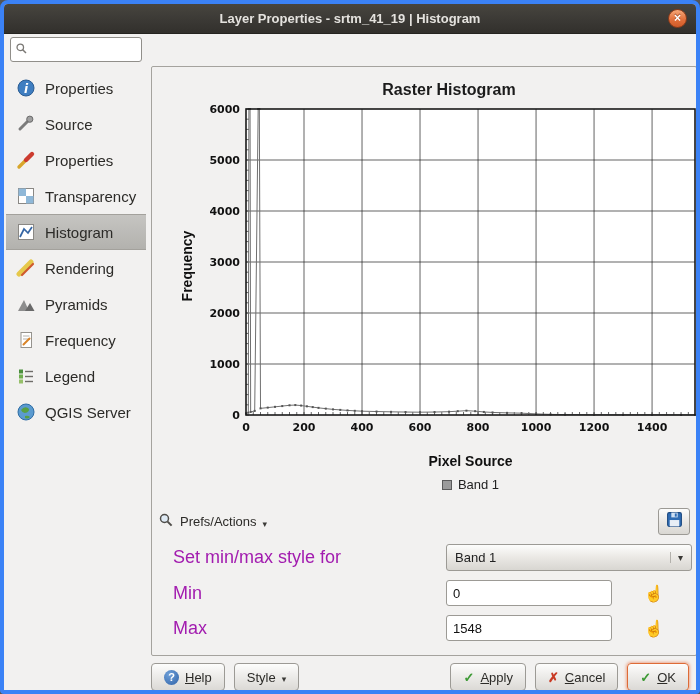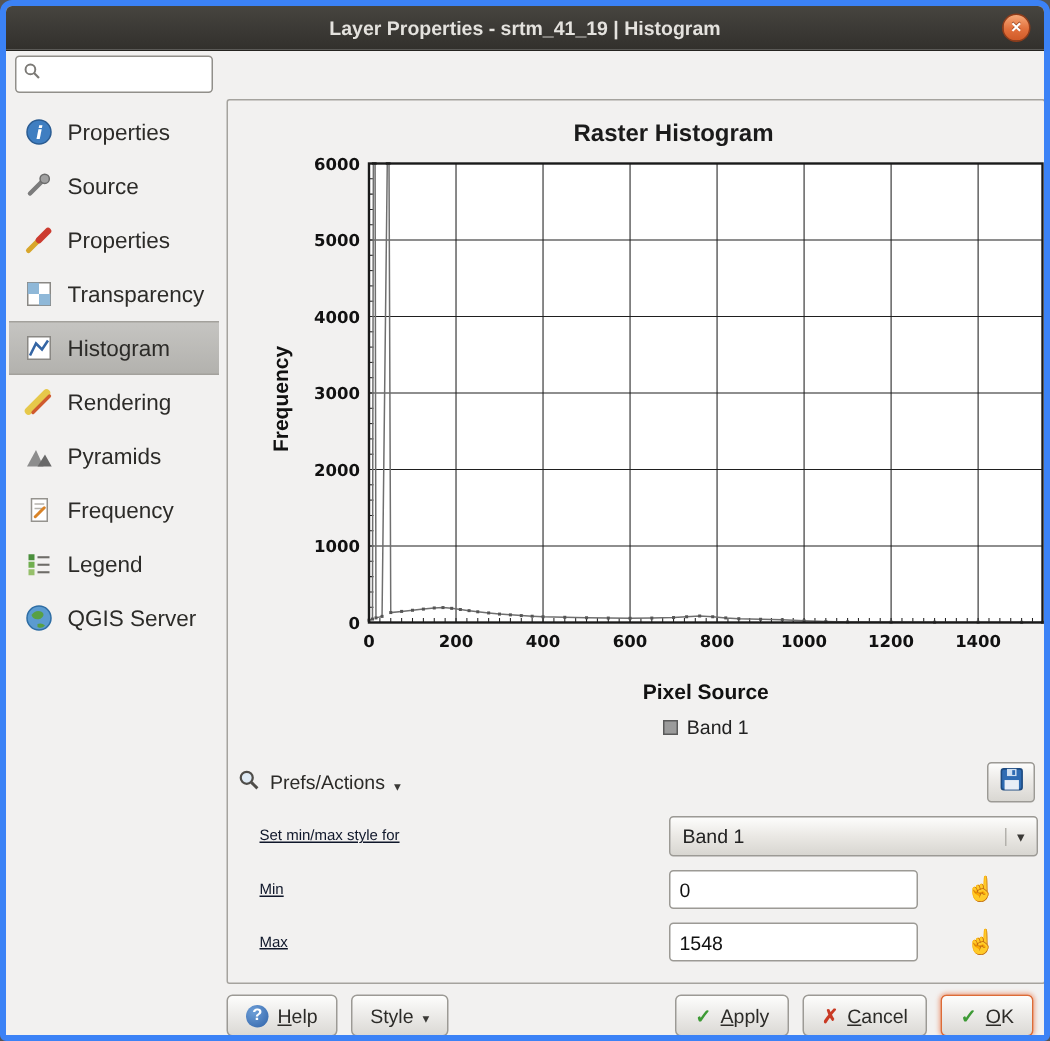--- a/index.html
+++ b/index.html
@@ -39,21 +39,21 @@
            gap:6px; margin-top:8px; font-size:13px; color:#222; }
   .swatch{ width:10px; height:10px; background:#9b9b9b; border:1px solid #5a5a5a; display:inline-block; }
   
   .prefsrow{ display:flex; align-items:center; margin-top:16px; padding:0 2px; }
   .prefsbtn{ display:inline-flex; align-items:center; gap:6px; background:transparent; border:none;
              font-size:13px; color:#2c2b28; cursor:pointer; font-family:inherit; }
   .dn{ font-size:9px; color:#3b3a37; margin-top:4px; }
   .iconbtn{ margin-left:auto; width:32px; height:27px; display:flex; align-items:center; justify-content:center;
             background:linear-gradient(#fdfdfc,#eceae7 45%,#d9d7d2); border:1px solid #9c9a95; border-radius:3px; cursor:pointer; }
   .frow{ display:flex; align-items:center; margin-top:9px; padding-left:17px; }
-  .frow .flabel{ flex:1; font-size:10px; color:#0f172a;text-decoration:underline; }
+  .frow .flabel{ flex:1; font-size:18px; color:#a21caf; }
   .rfield{ width:246px; display:flex; align-items:center; }
   .combo{ width:246px; height:27px; background:linear-gradient(#fdfdfc,#eae8e4 50%,#d8d6d1);
           border:1px solid #9c9a95; border-radius:3px; display:flex; align-items:center;
           padding:0 8px; font-size:13px; color:#222; cursor:pointer; }
   .combo .arrow{ margin-left:auto; border-left:1px solid #b3b1ac; padding-left:7px; font-size:10px; color:#3a3936; }
   .tinput{ width:166px; height:26px; border:1px solid #9c9a95; border-radius:3px; padding:0 6px;
            font-size:13px; background:#fff; color:#111; font-family:inherit; }
   .hand{ font-size:16px; color:#7d7b77; margin-left:32px; cursor:pointer; }
   
   .footer{ position:absolute; left:147px; right:7px; bottom:5px; height:30px;

